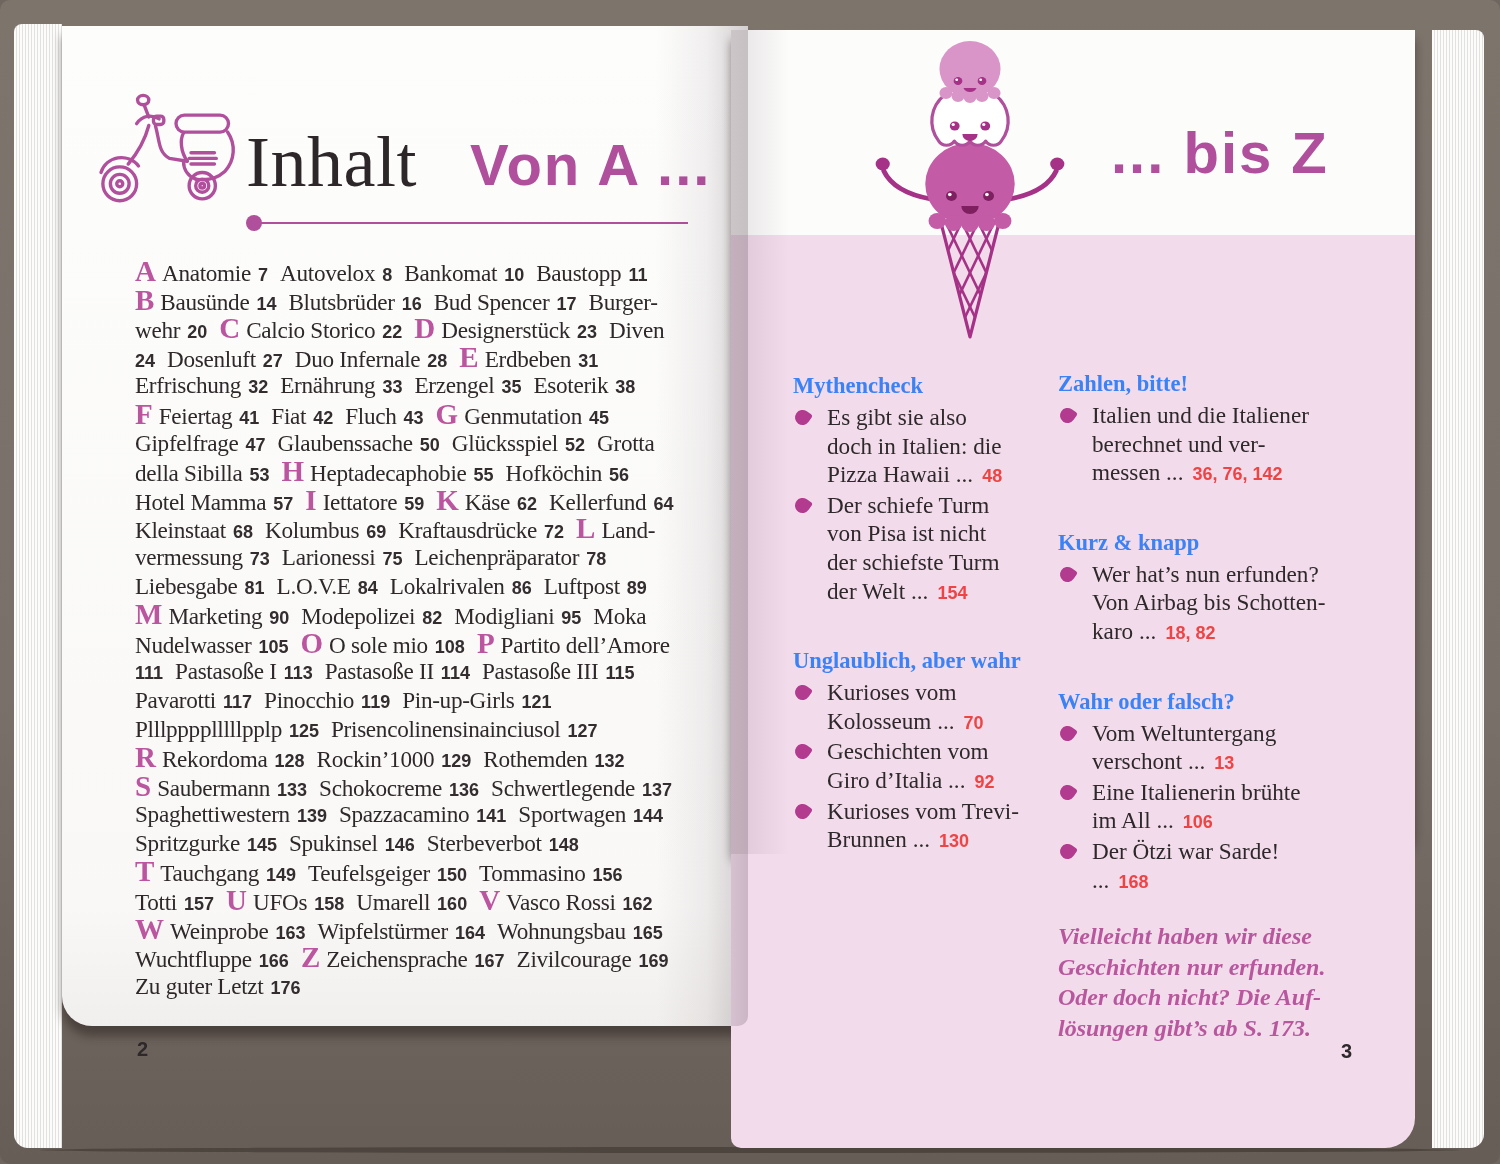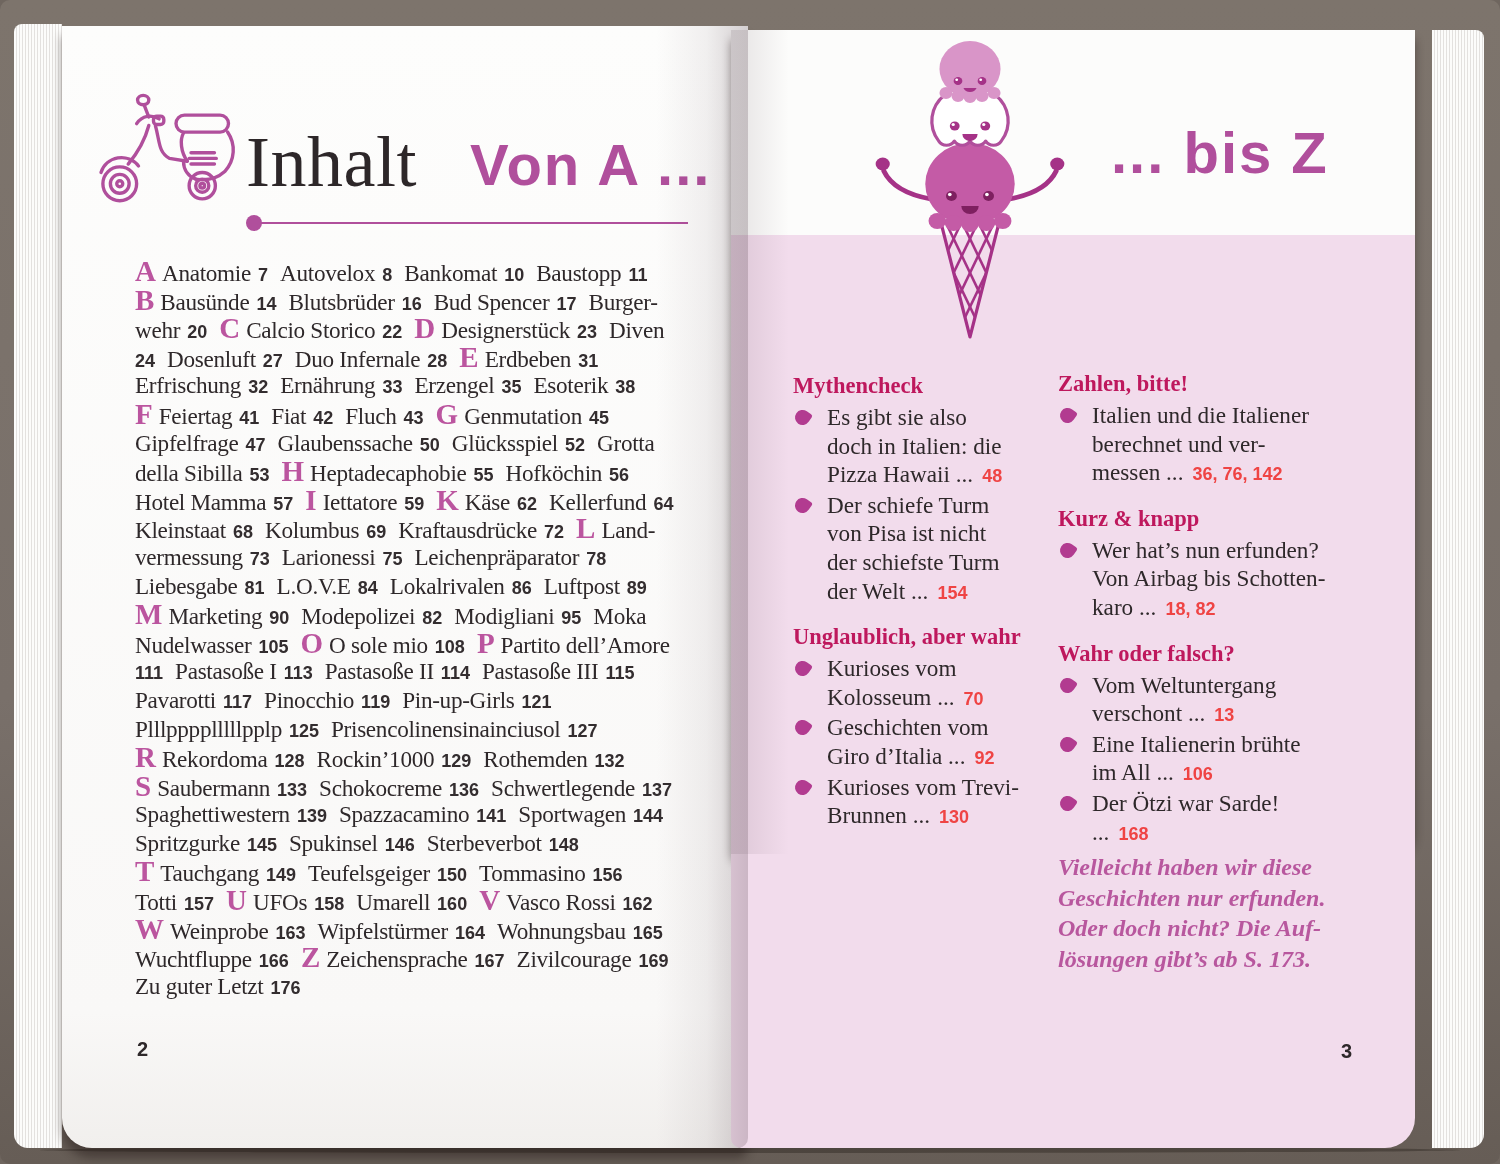--- a/index.html
+++ b/index.html
@@ -3,21 +3,21 @@
 <meta charset="utf-8">
 <style>
   html,body{margin:0;padding:0;}
   body{width:1500px;height:1164px;position:relative;overflow:hidden;
        font-family:"Liberation Serif","DejaVu Serif",serif;background:#6f665f;}
   .book{position:absolute;inset:0;background:linear-gradient(180deg,#7d746c 0%,#79706a 60%,#665d56 100%);border-radius:10px;}
   .stack{position:absolute;background:repeating-linear-gradient(90deg,#fcfcfb 0px,#fcfcfb 2px,#e3e1df 2px,#e3e1df 3px);}
   .stack-left{left:14px;top:24px;width:48px;height:1124px;border-radius:8px 0 0 14px;}
   .stack-right{left:1432px;top:30px;width:52px;height:1118px;border-radius:0 8px 14px 0;}
   .page{position:absolute;}
-  .page-left{left:62px;top:26px;width:686px;height:1122px;border-radius:0 0 10px 30px;
+  .page-left{left:62px;top:26px;width:686px;height:1000px;border-radius:0 0 10px 30px;
       background:linear-gradient(180deg,#fdfdfc 0%,#f9f8f7 88%,#f1efed 100%);
       box-shadow:0 10px 10px rgba(35,25,22,0.45);}
   .page-right{left:731px;top:30px;width:684px;height:824px;border-radius:0 0 30px 10px;
       background:#fcfcfb;box-shadow:0 10px 10px rgba(35,25,22,0.45);}
   .pink{position:absolute;left:0;top:205px;width:100%;height:913px;background:#f2dcec;border-radius:0 0 30px 10px;}
   .gutter-l{position:absolute;right:0;top:0;width:92px;height:100%;pointer-events:none;z-index:40;
       background:linear-gradient(90deg,rgba(0,0,0,0) 0%,rgba(93,74,84,0.08) 55%,rgba(93,74,84,0.26) 100%);border-radius:0 0 10px 0;}
   .gutter-r{position:absolute;left:0;top:0;width:58px;height:100%;pointer-events:none;z-index:40;
       background:linear-gradient(270deg,rgba(0,0,0,0) 0%,rgba(93,74,84,0.15) 100%);}
   .floor-shadow{position:absolute;left:40px;right:40px;top:1147px;height:6px;background:rgba(30,22,18,0.35);border-radius:50%;}
@@ -40,28 +40,28 @@
   .num{font-family:"Liberation Sans","DejaVu Sans",sans-serif;font-weight:700;font-size:18px;margin-right:12px;color:#332d2f;}
   .pagenum{position:absolute;font-family:"Liberation Sans","DejaVu Sans",sans-serif;font-weight:700;font-size:20px;color:#2e282a;z-index:10;}
   .pn-left{left:75px;top:1012px;}
   .pn-right{left:610px;top:1010px;}
 
   
   .icecream{position:absolute;left:119px;top:11px;z-index:10;}
   .col{position:absolute;z-index:10;}
   #col1{left:62px;top:342px;width:245px;}
   #col2{left:327px;top:340px;width:340px;}
-  .col h3{margin:0 0 4px 0;font-size:22.5px;line-height:27px;font-weight:700;color:#be185d;}
-  .sec + .sec{margin-top:16px;}
+  .col h3{margin:0 0 4px 0;font-size:22.5px;line-height:27px;font-weight:700;color:#3b82f6;}
+  .sec + .sec{margin-top:40px;}
   .toc-item{position:relative;padding-left:34px;color:#2e282a;}
   .t-line{font-size:23.2px;line-height:28.6px;white-space:nowrap;}
   .drop{position:absolute;left:2px;top:7px;width:15px;height:15px;background:#b23b90;
         border-radius:50% 15% 50% 50%;transform:rotate(35deg);}
   .t-num{font-family:"Liberation Sans","DejaVu Sans",sans-serif;font-weight:700;font-size:18px;margin-left:9px;color:#ef4444;}
-  .note{margin-top:4px;font-style:italic;font-weight:700;color:#b8579e;font-size:24px;line-height:30.5px;}
+  .note{margin-top:25px;font-style:italic;font-weight:700;color:#b8579e;font-size:24px;line-height:30.5px;}
 </style>
 </head>
 <body>
 
 <div class="book">
   <div class="stack stack-left"></div>
   <div class="stack stack-right"></div>
   <div class="floor-shadow"></div>
 
   <div class="page page-left">

